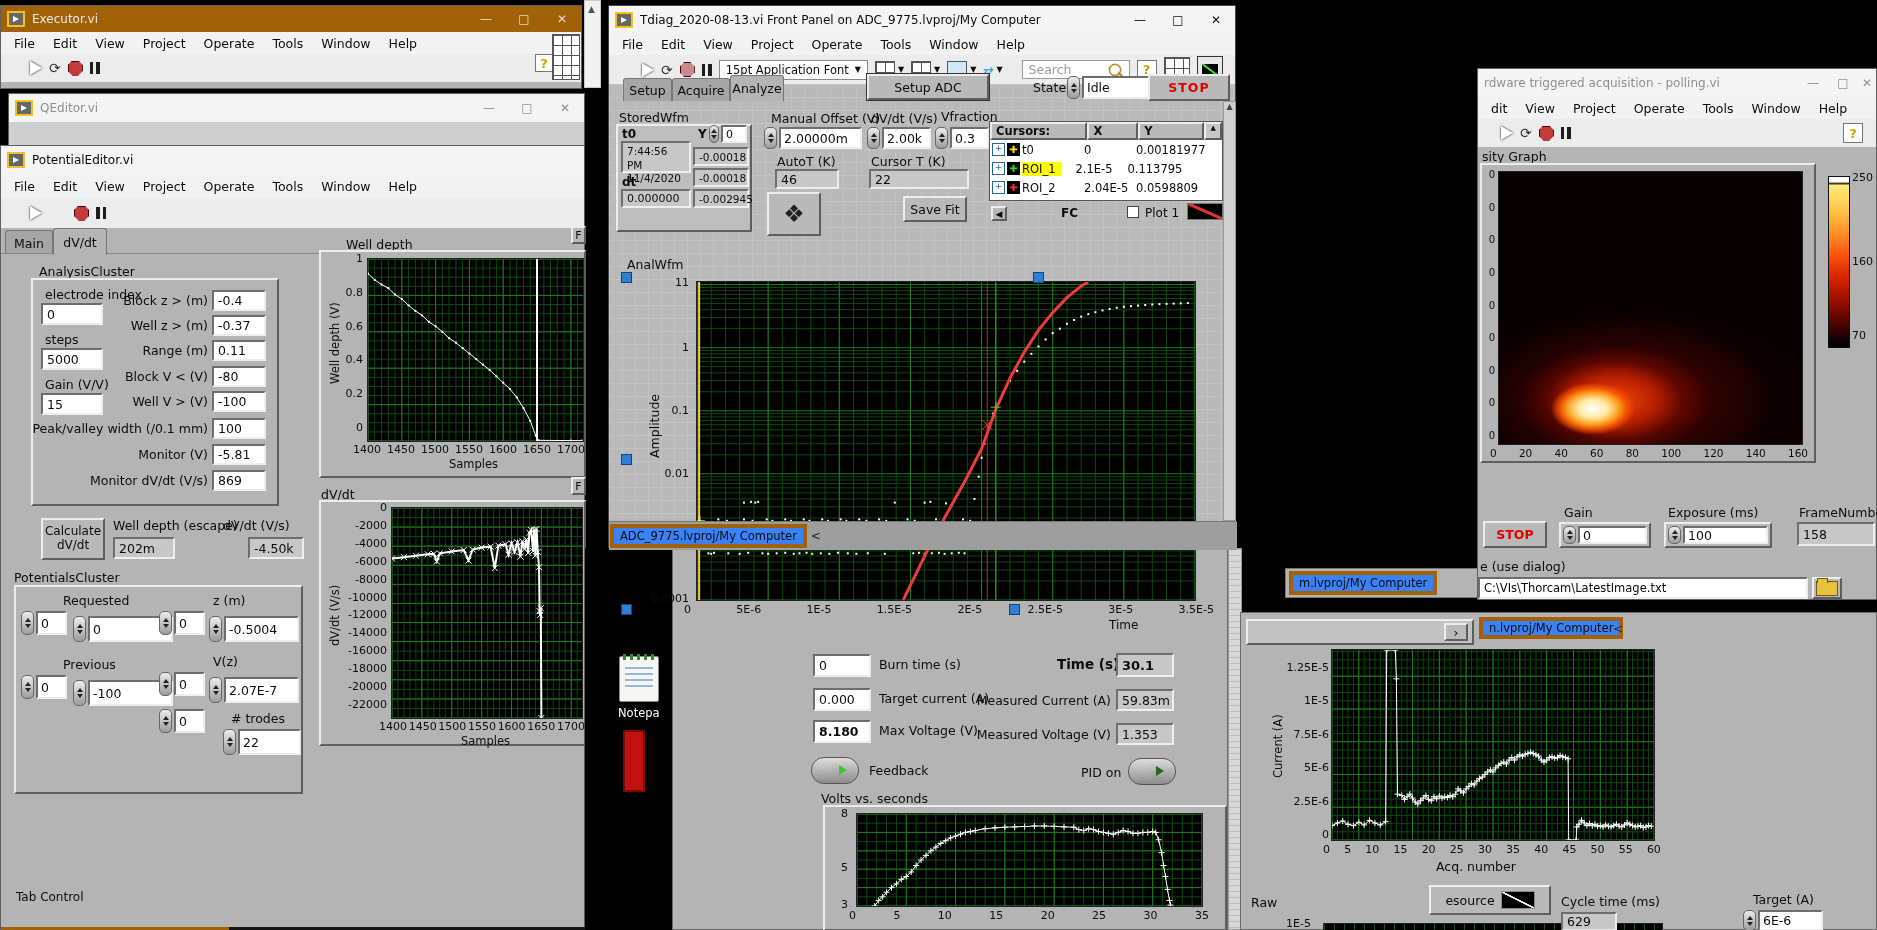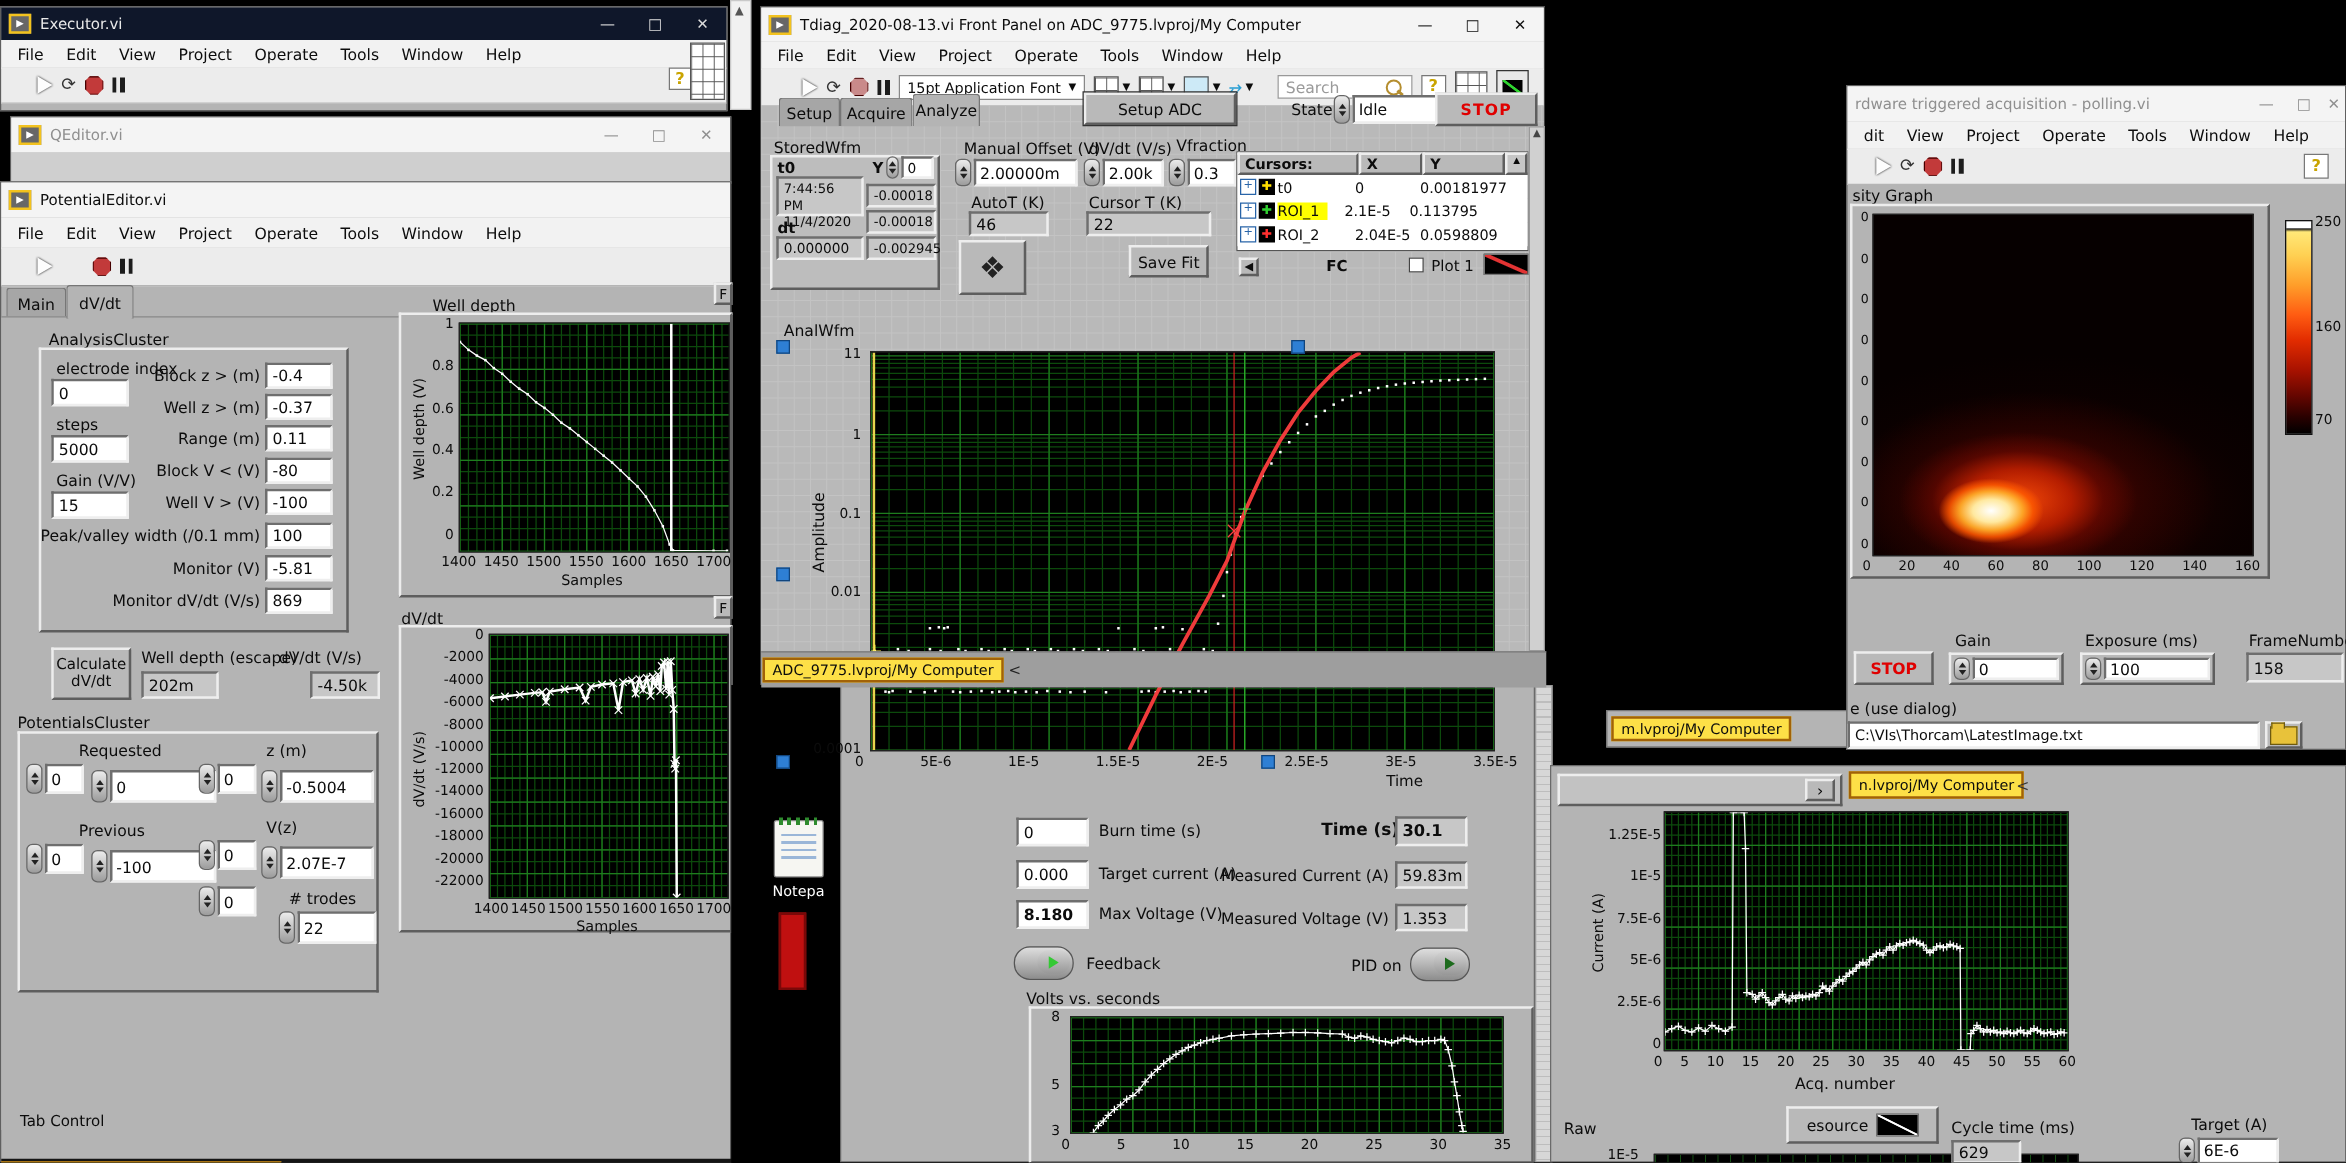--- a/index.html
+++ b/index.html
@@ -1,21 +1,21 @@
 <!DOCTYPE html>
 <html><head>
 <meta charset="utf-8">
 <style>
 html,body{margin:0;padding:0;background:#000;}
 #screen{position:relative;width:1877px;height:930px;overflow:hidden;background:#000;
   font-family:"DejaVu Sans","Liberation Sans",sans-serif;font-size:12.5px;color:#0c0c0c;}
 .abs{position:absolute;box-sizing:border-box;}
 .win{position:absolute;box-sizing:border-box;background:#b4b4b4;border:1px solid #5f5f5f;}
 .tb{position:absolute;left:0;right:0;top:0;background:#f4f4f4;display:flex;align-items:center;gap:7px;padding-left:6px;font-size:12px;}
-.tb.dark{background:#0f172a;color:#e9e9e9;}
+.tb.dark{background:#a16207;color:#e9e9e9;}
 .tb.inact{color:#8f8f8f;}
 .lvicon{width:18px;height:16px;background:#676767;border:2px solid #f2c21e;display:inline-flex;align-items:center;justify-content:center;box-sizing:border-box;flex:none;}
 .lvicon i{width:0;height:0;border-left:6px solid #fff;border-top:3px solid transparent;border-bottom:3px solid transparent;}
 .wbtns{position:absolute;right:0;top:0;bottom:0;display:flex;}
 .wbtn{width:38px;display:flex;align-items:center;justify-content:center;font-size:12px;}
 .mb{position:absolute;left:0;right:0;background:#f2f2f2;display:flex;align-items:center;font-size:12.5px;border-bottom:1px solid #d0d0d0;padding-left:4px;}
 .mi{padding:2px 9px;}
 .tlb{position:absolute;left:0;right:0;background:#ececec;border-bottom:1px solid #b5b5b5;display:flex;align-items:center;gap:7px;padding-left:8px;}
 .runarr{width:0;height:0;border-left:12px solid #fdfdfd;border-top:7px solid transparent;border-bottom:7px solid transparent;filter:drop-shadow(0 0 1px #000);}
 .loop{font-size:14px;color:#333;line-height:1;}
@@ -35,21 +35,21 @@
 .spin{width:13px;display:flex;flex-direction:column;justify-content:center;align-items:center;gap:2px;background:linear-gradient(#ececec,#9c9c9c);border:1px solid #666;border-radius:5px;box-sizing:border-box;flex:none;}
 .spin .u{width:0;height:0;border-left:3.5px solid transparent;border-right:3.5px solid transparent;border-bottom:4px solid #222;}
 .spin .d{width:0;height:0;border-left:3.5px solid transparent;border-right:3.5px solid transparent;border-top:4px solid #222;}
 .tab{position:absolute;background:#a6a6a6;border:1px solid #767676;border-bottom:none;border-radius:3px 3px 0 0;display:flex;align-items:center;justify-content:center;font-size:12.5px;}
 .tab.sel{background:#b4b4b4;font-weight:normal;z-index:2;}
 svg.plot{position:absolute;background:#000;border:1px solid #222;}
 .xt{position:absolute;display:flex;justify-content:space-between;font-size:11px;}
 .ytcol{position:absolute;display:flex;flex-direction:column;justify-content:space-between;align-items:flex-end;font-size:11px;}
 .rot{position:absolute;transform:rotate(-90deg);transform-origin:left top;font-size:11.5px;white-space:nowrap;}
 .statusbar{position:absolute;background:#9e9e9e;display:flex;align-items:center;gap:4px;}
-.ptab{background:#fde047;border:2px solid #a16207;padding:1px 6px;font-size:11.5px;white-space:nowrap;}
+.ptab{background:#3b82f6;border:4px solid #a16207;padding:1px 6px;font-size:11.5px;white-space:nowrap;}
 .handle{position:absolute;width:9px;height:9px;background:#2e7fd4;border:1px solid #11457d;}
 .toggle{position:absolute;width:46px;height:25px;border-radius:13px;background:linear-gradient(#dedede,#8d8d8d);border:1px solid #555;}
 .toggle .knob{position:absolute;right:2px;top:2px;width:26px;height:19px;border-radius:10px;background:linear-gradient(#d4d4d4,#979797);display:flex;align-items:center;justify-content:center;}
 .toggle .knob i{width:0;height:0;border-left:8px solid #34c934;border-top:5px solid transparent;border-bottom:5px solid transparent;}
 .toggle.dkg .knob i{border-left-color:#1d6b1d;}
 .gridpanel{background-color:#b9b9b9;background-image:linear-gradient(#c3c3c3 1px,transparent 1px),linear-gradient(90deg,#c3c3c3 1px,transparent 1px);background-size:13px 13px;}
 .qicon{width:18px;height:18px;border:1px solid #777;background:#fff;display:flex;align-items:center;justify-content:center;color:#c9a400;font-weight:bold;font-size:13px;}
 .gridicon{background:#fff;border:1px solid #555;background-image:linear-gradient(#555 1px,transparent 1px),linear-gradient(90deg,#555 1px,transparent 1px);background-size:9px 10px;}
 .cursrow{display:flex;align-items:center;height:19px;font-size:11.5px;background:#fff;}
 .cic{width:13px;height:13px;background:#000;display:flex;align-items:center;justify-content:center;font-size:10px;margin:0 2px;flex:none;}

